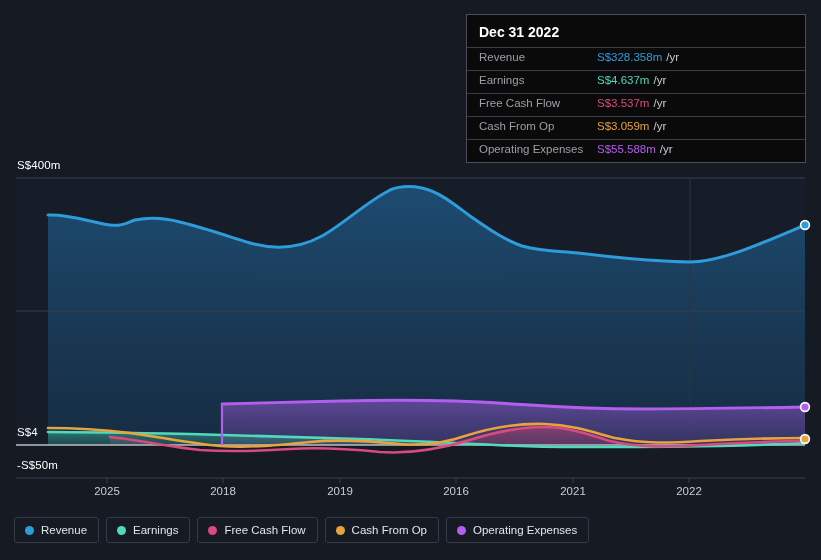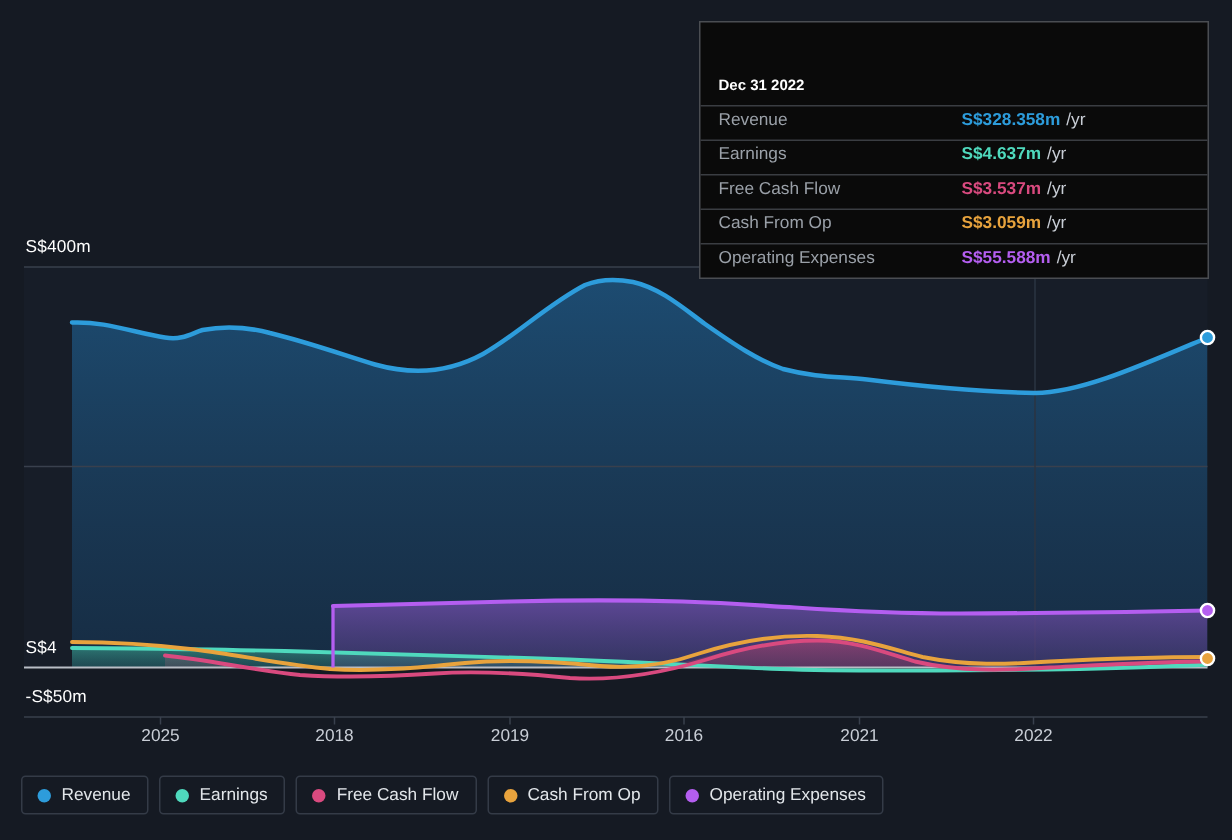--- a/index.html
+++ b/index.html
@@ -58,25 +58,24 @@
     position: absolute;
     left: 466px;
     top: 14px;
     width: 340px;
     background: #0a0a0a;
     border: 1px solid #4a4d52;
     box-sizing: border-box;
     padding: 0;
   }
   .tt-title {
-    font-size: 10px;
+    font-size: 14px;
     font-weight: bold;
     color: #ffffff;
     padding: 9px 12px 7px 12px;
-    margin-top: 28px;
   }
   .tt-row {
     display: flex;
     align-items: baseline;
     border-top: 1px solid #3a3d42;
     padding: 3px 12px 3px 12px;
     min-height: 16px;
   }
   .tt-row.no-rule {
     border-top: none;
@@ -85,23 +84,22 @@
   }
   .tt-label {
     font-size: 11.5px;
     color: #9aa0a8;
     width: 118px;
     flex: 0 0 118px;
     white-space: nowrap;
   }
   .tt-val {
     font-size: 11.5px;
-    font-weight: bold;
-    white-space: nowrap;
-    margin-left: 44px;
+    font-weight: normal;
+    white-space: nowrap;
   }
   .tt-unit {
     font-size: 11.5px;
     color: #c9ced6;
     font-weight: normal;
     margin-left: 4px;
     white-space: nowrap;
   }
   .tt-margin-wrap { padding-left: 118px; }
   .tt-margin-val {

